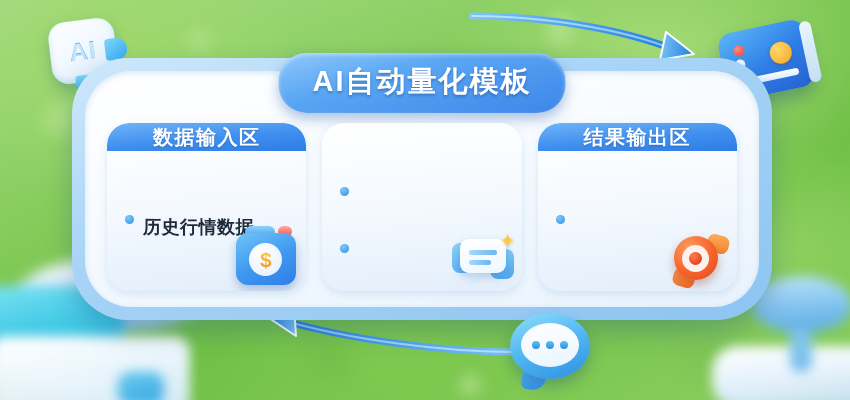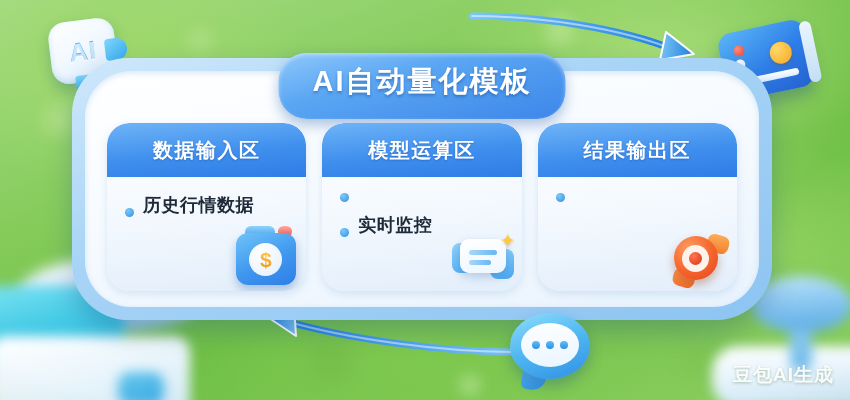--- a/index.html
+++ b/index.html
@@ -166,21 +166,21 @@
   }
   .panel-inner {
     position: relative; width: 100%; height: 100%;
     border-radius: 46px;
     background: linear-gradient(170deg, #ffffff 0%, #f7fbff 45%, #e9f3fd 100%);
     box-shadow: inset 0 2px 6px rgba(140,185,225,.35);
   }
 
   .title-pill {
     position: absolute; left: 50%; top: -18px; transform: translateX(-50%);
-    padding: 9px 34px 17px;
+    padding: 9px 34px 11px;
     border-radius: 28px;
     background: linear-gradient(165deg, #8ec8fb 0%, #5aa6f3 38%, #3d86ea 100%);
     box-shadow: 0 6px 13px rgba(25,85,160,.35), inset 0 2px 4px rgba(255,255,255,.45);
     white-space: nowrap;
   }
   .title-text {
     font-size: 29px; font-weight: bold; color: #ffffff; letter-spacing: 2px;
     text-shadow: 0 2px 3px rgba(20,70,140,.45);
   }
 
@@ -189,31 +189,31 @@
     display: flex; gap: 16px;
   }
   .column {
     position: relative; flex: 1;
     border-radius: 22px;
     background: linear-gradient(175deg, #ffffff 0%, #f4f9fe 50%, #e3eefb 100%);
     box-shadow: 0 3px 8px rgba(120,170,215,.25);
     overflow: hidden;
   }
   .col-header {
-    height: 54px;
+    height: 28px;
     border-radius: 22px 22px 0 0;
     background: linear-gradient(175deg, #6fb4f7 0%, #3f8fee 55%, #2f7ce6 100%);
     display: flex; align-items: center; justify-content: center;
   }
   .col-title {
     font-size: 20px; font-weight: bold; color: #ffffff; letter-spacing: 1.5px;
     text-shadow: 0 1px 2px rgba(20,70,140,.4);
   }
   .col-body { padding: 16px 0 0 18px; }
-  .bullet-row { display: flex; align-items: flex-end; margin-bottom: 11px; }
+  .bullet-row { display: flex; align-items: flex-start; margin-bottom: 11px; margin-top: 48px; }
   .bullet-dot {
     width: 9px; height: 9px; border-radius: 50%; margin-right: 9px; flex: none;
     background: radial-gradient(circle at 35% 30%, #7cc9f8, #2f8fe4);
   }
   .bullet-text {
     font-size: 18px; font-weight: bold; color: #1e2a38; letter-spacing: .5px;
   }
 
   
   .col-icon { position: absolute; }
@@ -383,30 +383,26 @@
             <span class="im-top"></span>
             <span class="im-knob"></span>
             <span class="im-body"></span>
             <span class="im-lens">
               <span class="im-dollar">$</span>
             </span>
           </div>
         </div>
 
         <div class="column">
-          <div class="col-header">
-            <span class="col-title">模型运算区</span>
-          </div>
           <div class="col-body">
             <div class="bullet-row">
               <span class="bullet-dot"></span>
             </div>
             <div class="bullet-row">
               <span class="bullet-dot"></span>
-              <span class="bullet-text">实时监控</span>
             </div>
           </div>
           <div class="col-icon icon-chat">
             <span class="ic-back-l"></span>
             <span class="ic-back-r"></span>
             <span class="ic-tail"></span>
             <span class="ic-bubble">
               <span class="ic-line ic-line1"></span>
               <span class="ic-line ic-line2"></span>
             </span>
@@ -441,15 +437,14 @@
   <div class="chat-float">
     <span class="cf-tail"></span>
     <span class="cf-outer"></span>
     <span class="cf-inner">
       <span class="cf-dot"></span>
       <span class="cf-dot"></span>
       <span class="cf-dot"></span>
     </span>
   </div>
 
-  <div class="watermark">豆包AI生成</div>
 
 </div>
 
 </body></html>

